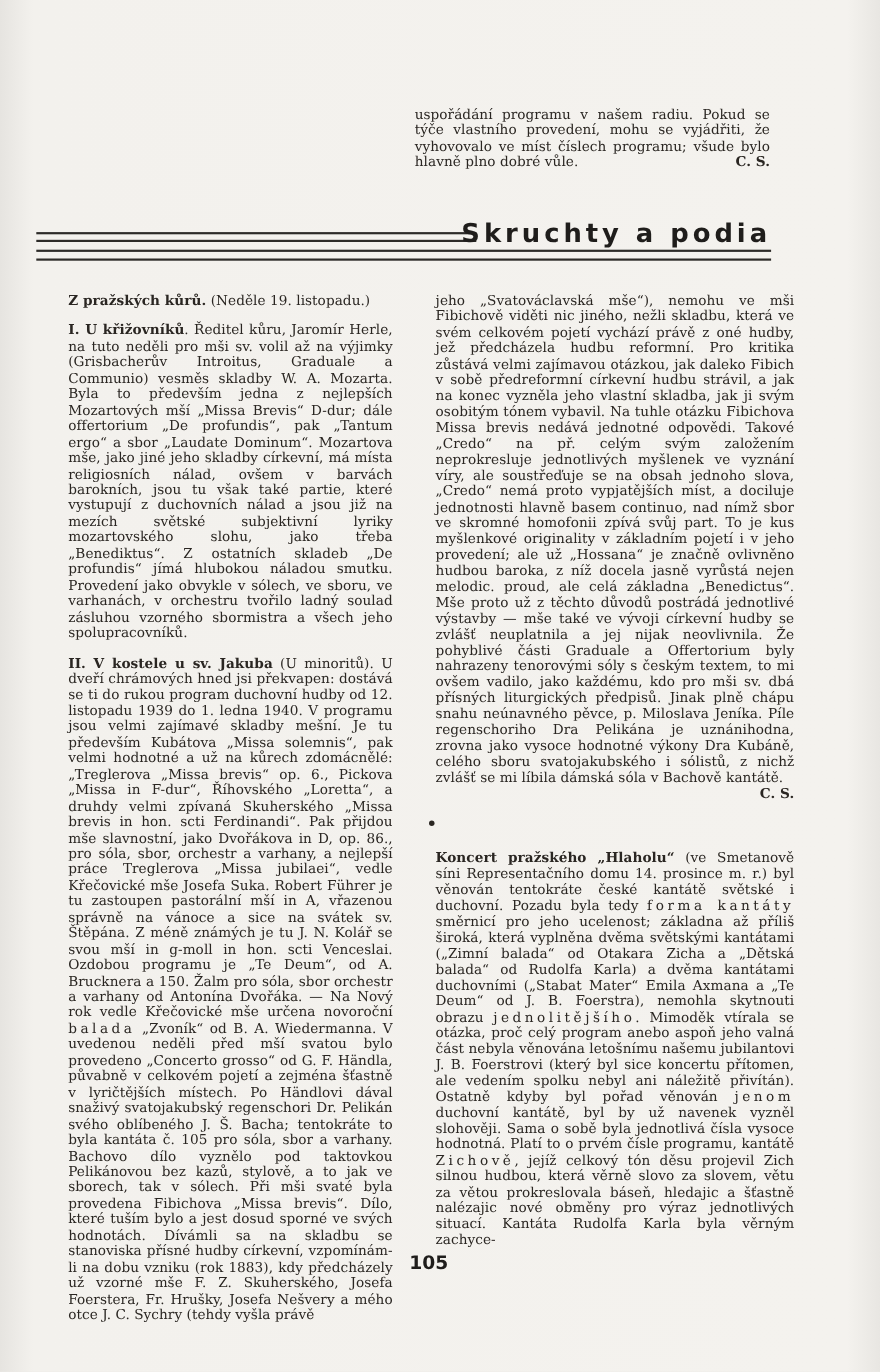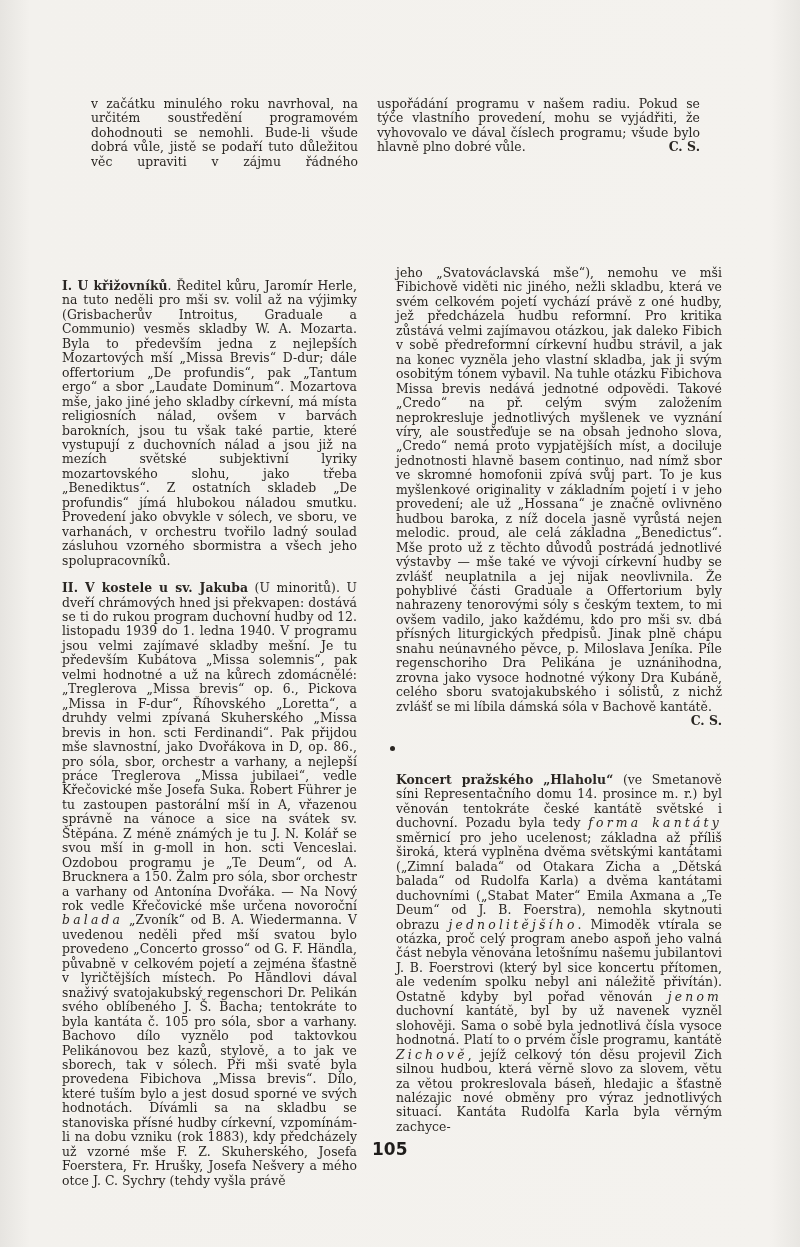--- a/index.html
+++ b/index.html
@@ -21,21 +21,21 @@
     letter-spacing: 0.05px;
   }
   .col p { margin: 0; }
   .top-left { left: 91px; top: 97px; width: 267px; }
   .top-right { left: 377px; top: 97px; width: 323px; }
   .left { left: 62px; top: 266px; width: 295px; }
   .right { left: 396px; top: 266px; width: 326px; }
   .sign { float: right; font-weight: bold; }
   .line-end::after { content: ""; display: inline-block; width: 100%; }
   .b { font-weight: bold; }
-  .sp { letter-spacing: 3.2px; font-style: italic; }
+  .sp { letter-spacing: 3.2px; }
   .gap { height: 13px; }
   .section-header {
     position: absolute; left: 33px; top: 197px; width: 668px; height: 44px;
   }
   .rules { position: absolute; left: 0; top: 0; width: 100%; height: 100%; }
   .rule { position: absolute; left: 0; height: 1.6px; background: #2d2b28; }
   .section-title {
     position: absolute; right: 0; top: 1px;
     font-family: "DejaVu Sans", "Liberation Sans", sans-serif;
     font-weight: bold; font-size: 23.5px; letter-spacing: 3.6px;
@@ -49,30 +49,37 @@
     position: absolute; left: 372px; top: 1139px;
     font-family: "DejaVu Sans", "Liberation Sans", sans-serif;
     font-weight: bold; font-size: 17px; color: #1f1d1b;
   }
 </style>
 </head>
 <body>
 
 <div class="page">
 
-  <div class="col top-left">
-    <p class="line-end">v začátku minulého roku navrhoval, na určitém soustředění programovém dohodnouti se nemohli. Bude-li všude dobrá vůle, jistě se podaří tuto důležitou věc upraviti v zájmu řádného</p>
+
+  <div class="col top-right">
+    <p><span>uspořádání programu v našem radiu. Pokud se týče vlastního provedení, mohu se vyjádřiti, že vyhovovalo ve míst číslech programu; všude bylo hlavně plno dobré vůle.</span> <span class="sign">C. S.</span></p>
   </div>
 
-  <div class="col top-right">
-    <p><span>uspořádání programu v našem radiu. Pokud se týče vlastního provedení, mohu se vyjádřiti, že vyhovovalo ve dával číslech programu; všude bylo hlavně plno dobré vůle.</span> <span class="sign">C. S.</span></p>
+  <div class="section-header">
+    <div class="rules">
+      <div class="rule" style="top:14px;width:400px"></div>
+      <div class="rule" style="top:21px;width:400px"></div>
+      <div class="rule" style="top:30px;width:668px"></div>
+      <div class="rule" style="top:38px;width:668px"></div>
+    </div>
+    <div class="section-title">Skruchty a podia</div>
   </div>
 
-
   <div class="col left">
+    <p><span class="b">Z pražských kůrů.</span><span> (Neděle 19. listopadu.)</span></p>
     <div class="gap"></div>
     <p><span class="b">I. U křižovníků</span><span>. Ředitel kůru, Jaromír Herle, na tuto neděli pro mši sv. volil až na výjimky (Grisbacherův Introitus, Graduale a Communio) vesměs skladby W. A. Mozarta. Byla to především jedna z nejlepších Mozartových mší „Missa Brevis“ D-dur; dále offertorium „De profundis“, pak „Tantum ergo“ a sbor „Laudate Dominum“. Mozartova mše, jako jiné jeho skladby církevní, má místa religiosních nálad, ovšem v barvách barokních, jsou tu však také partie, které vystupují z duchovních nálad a jsou již na mezích světské subjektivní lyriky mozartovského slohu, jako třeba „Benediktus“. Z ostatních skladeb „De profundis“ jímá hlubokou náladou smutku. Provedení jako obvykle v sólech, ve sboru, ve varhanách, v orchestru tvořilo ladný soulad zásluhou vzorného sbormistra a všech jeho spolupracovníků.</span></p>
     <div class="gap"></div>
     <p><span class="b">II. V kostele u sv. Jakuba</span><span id="p2a"> (U minoritů). U dveří chrámových hned jsi překvapen: dostává se ti do rukou program duchovní hudby od 12. listopadu 1939 do 1. ledna 1940. V programu jsou velmi zajímavé skladby mešní. Je tu především Kubátova „Missa solemnis“, pak velmi hodnotné a už na kůrech zdomácnělé: „Treglerova „Missa brevis“ op. 6., Pickova „Missa in F-dur“, Říhovského „Loretta“, a druhdy velmi zpívaná Skuherského „Missa brevis in hon. scti Ferdinandi“. Pak přijdou mše slavnostní, jako Dvořákova in D, op. 86., pro sóla, sbor, orchestr a varhany, a nejlepší práce Treglerova „Missa jubilaei“, vedle Křečovické mše Josefa Suka. Robert Führer je tu zastoupen pastorální mší in A, vřazenou správně na vánoce a sice na svátek sv. Štěpána. Z méně známých je tu J. N. Kolář se svou mší in g-moll in hon. scti Venceslai. Ozdobou programu je „Te Deum“, od A. Brucknera a 150. Žalm pro sóla, sbor orchestr a varhany od Antonína Dvořáka. — Na Nový rok vedle Křečovické mše určena novoroční </span><span class="sp">balada</span><span id="p2b"> „Zvoník“ od B. A. Wiedermanna. V uvedenou neděli před mší svatou bylo provedeno „Concerto grosso“ od G. F. Händla, půvabně v celkovém pojetí a zejména šťastně v lyričtějších místech. Po Händlovi dával snaživý svatojakubský regenschori Dr. Pelikán svého oblíbeného J. Š. Bacha; tentokráte to byla kantáta č. 105 pro sóla, sbor a varhany. Bachovo dílo vyznělo pod taktovkou Pelikánovou bez kazů, stylově, a to jak ve sborech, tak v sólech. Při mši svaté byla provedena Fibichova „Missa brevis“. Dílo, které tuším bylo a jest dosud sporné ve svých hodnotách. Dívámli sa na skladbu se stanoviska přísné hudby církevní, vzpomínám-li na dobu vzniku (rok 1883), kdy předcházely už vzorné mše F. Z. Skuherského, Josefa Foerstera, Fr. Hrušky, Josefa Nešvery a mého otce J. C. Sychry (tehdy vyšla právě</span></p>
   </div>
 
   <div class="col right">
     <p><span id="p2c">jeho „Svatováclavská mše“), nemohu ve mši Fibichově viděti nic jiného, nežli skladbu, která ve svém celkovém pojetí vychází právě z oné hudby, jež předcházela hudbu reformní. Pro kritika zůstává velmi zajímavou otázkou, jak daleko Fibich v sobě předreformní církevní hudbu strávil, a jak na konec vyzněla jeho vlastní skladba, jak ji svým osobitým tónem vybavil. Na tuhle otázku Fibichova Missa brevis nedává jednotné odpovědi. Takové „Credo“ na př. celým svým založením neprokresluje jednotlivých myšlenek ve vyznání víry, ale soustřeďuje se na obsah jednoho slova, „Credo“ nemá proto vypjatějších míst, a dociluje jednotnosti hlavně basem continuo, nad nímž sbor ve skromné homofonii zpívá svůj part. To je kus myšlenkové originality v základním pojetí i v jeho provedení; ale už „Hossana“ je značně ovlivněno hudbou baroka, z níž docela jasně vyrůstá nejen melodic. proud, ale celá základna „Benedictus“. Mše proto už z těchto důvodů postrádá jednotlivé výstavby — mše také ve vývoji církevní hudby se zvlášť neuplatnila a jej nijak neovlivnila. Že pohyblivé části Graduale a Offertorium byly nahrazeny tenorovými sóly s českým textem, to mi ovšem vadilo, jako každému, kdo pro mši sv. dbá přísných liturgických předpisů. Jinak plně chápu snahu neúnavného pěvce, p. Miloslava Jeníka. Píle regenschoriho Dra Pelikána je uznánihodna, zrovna jako vysoce hodnotné výkony Dra Kubáně, celého sboru svatojakubského i sólistů, z nichž zvlášť se mi líbila dámská sóla v Bachově kantátě.</span> <span class="sign">C. S.</span></p>
   </div>
 

